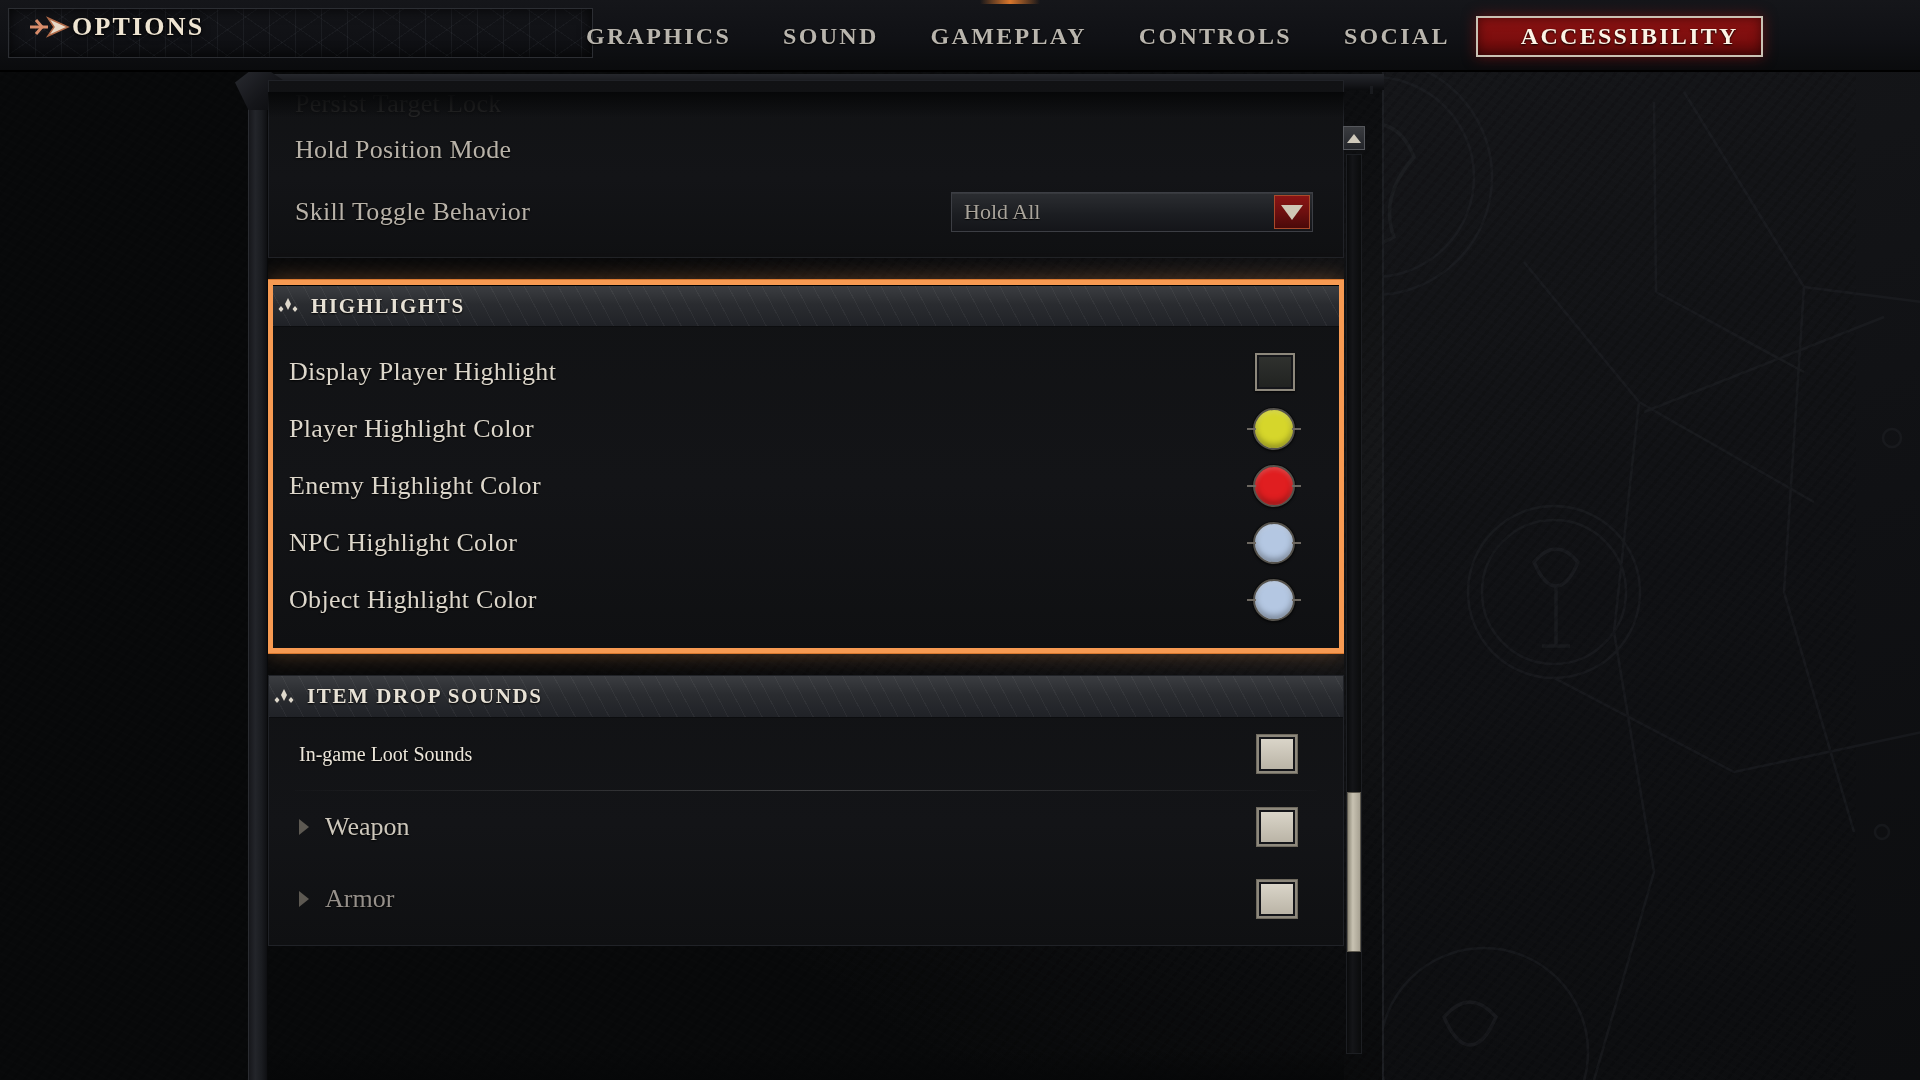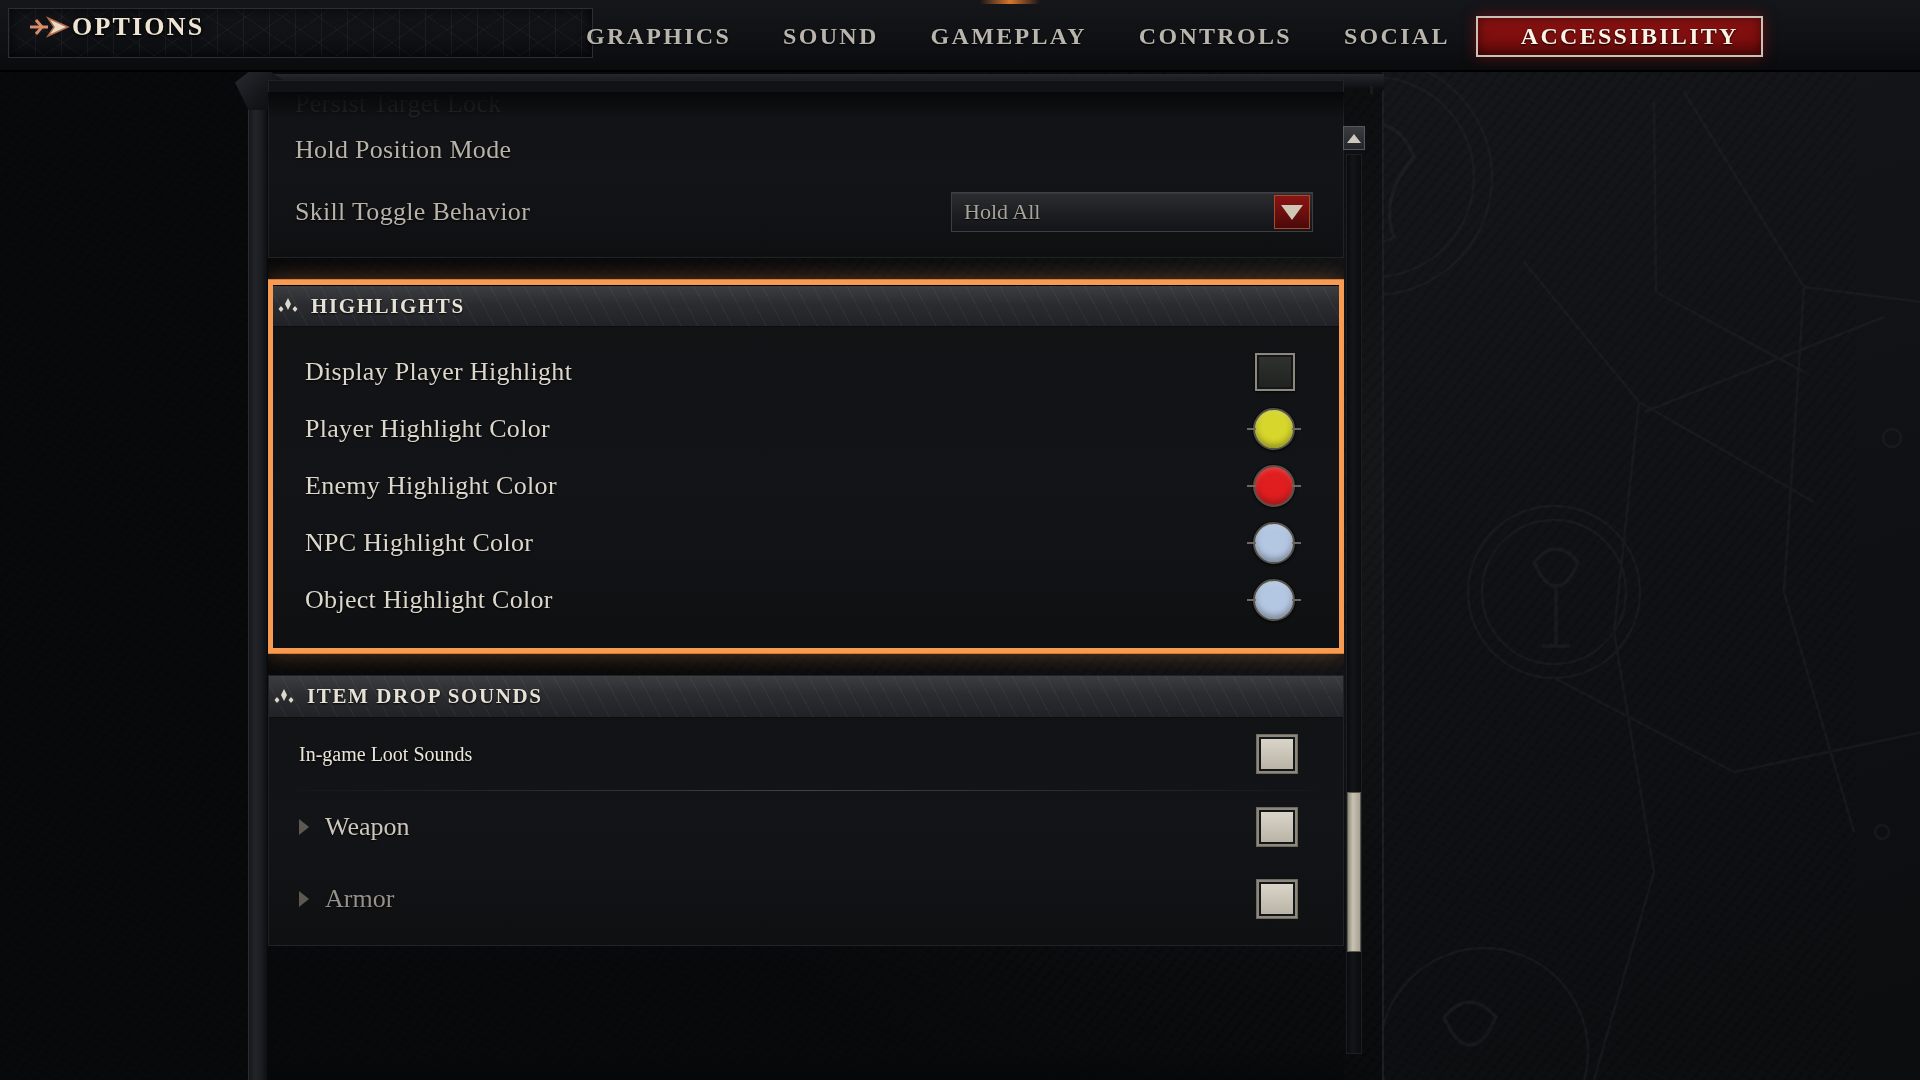--- a/index.html
+++ b/index.html
@@ -189,21 +189,21 @@
   
   .panel.focused{
     border:5px solid #f79a52;
     box-shadow:0 0 0 1px #d9782f, 0 0 22px rgba(247,154,82,.35);
   }
   .panel.focused .sect-head{ border-top:1px solid #000; }
 
   .hl-body{ padding:16px 0 20px 0; }
   .hl-row{
     display:flex; align-items:center;
-    height:57px; padding:0 44px 0 32px;
+    height:57px; padding:0 44px 0 16px;
   }
 
   
   .checkbox{
     width:40px; height:38px;
     border:2px solid #8d887c;
     background:linear-gradient(180deg,#30322f 0%,#202220 100%);
     box-shadow:inset 0 0 0 2px #15161a, 0 1px 2px rgba(0,0,0,.8);
     cursor:pointer;
   }

